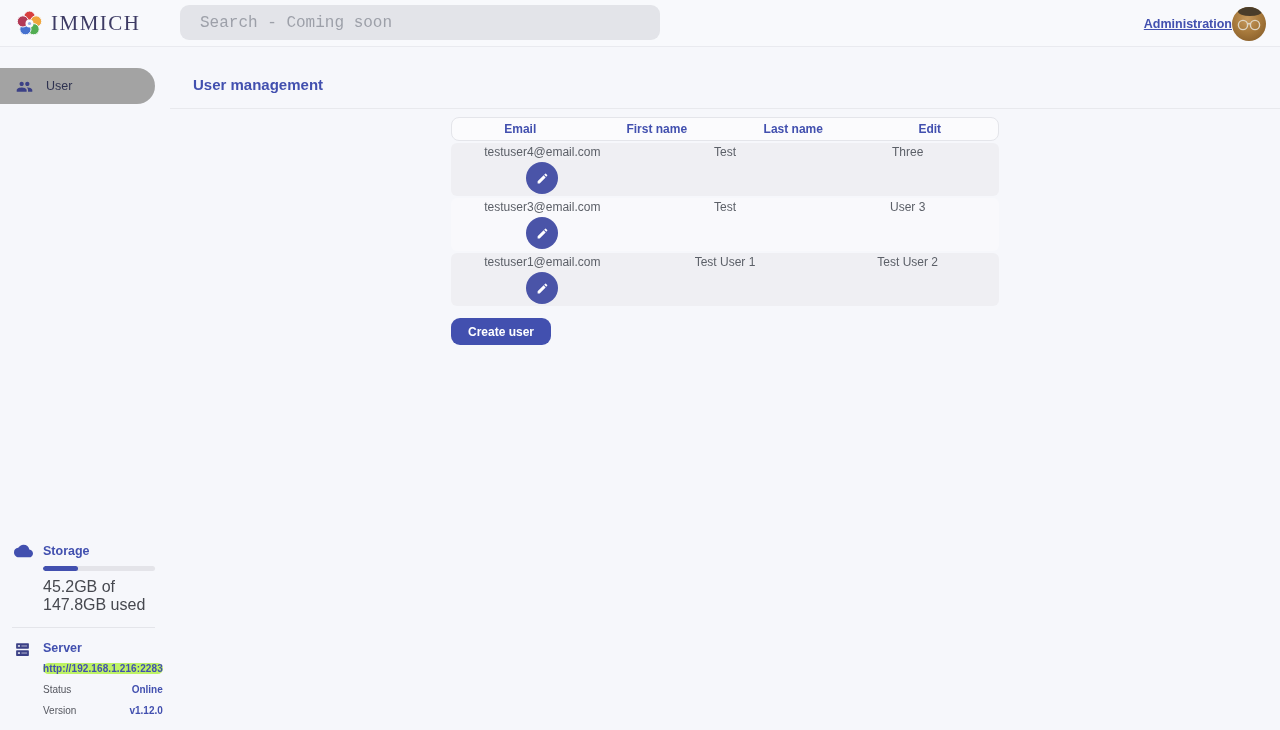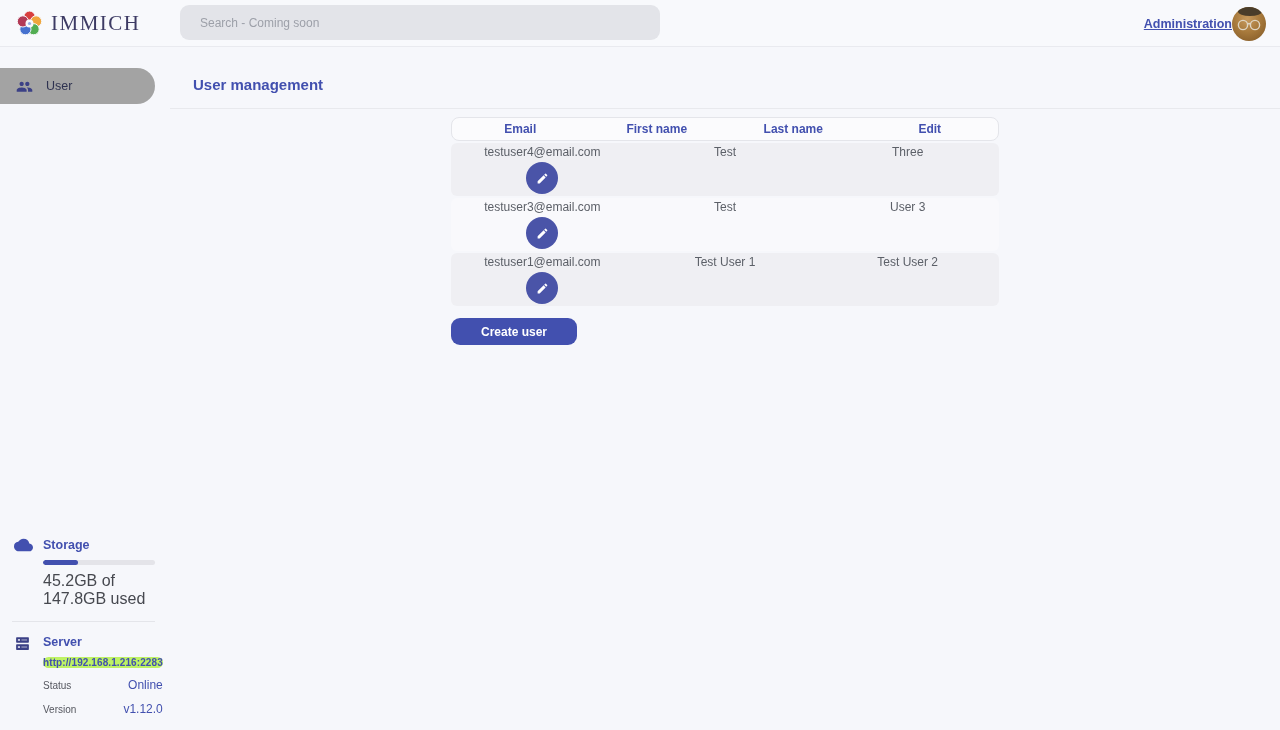--- a/index.html
+++ b/index.html
@@ -23,22 +23,22 @@
     font-family: "Liberation Serif", serif;
     font-size: 21px; letter-spacing: 1.5px; color: #3d3b64; font-weight: 500;
   }
   .searchbar {
     position: absolute; left: 180px; top: 5px; width: 480px; height: 35px;
     background: #e3e4e9; border-radius: 9px;
     display: flex; align-items: center;
   }
   .searchbar input {
     width: 100%; height: 100%; background: transparent; border: none; outline: none;
-    padding: 0 20px; font-size: 12px; color: #55575f;
-    font-family: Liberation Sans, sans-serif;
+    padding: 0 20px; font-size: 16px; color: #55575f;
+    font-family: Liberation Mono, monospace;
   }
   .searchbar input::placeholder { color: #9da0a9; }
   .topbar-right {
     position: absolute; right: 14px; top: 0; height: 47px;
     display: flex; align-items: center; gap: 0;
   }
   .admin-link {
     font-size: 12.5px; font-weight: bold; color: #4250af;
     text-decoration: underline; cursor: pointer;
   }
@@ -78,21 +78,21 @@
     margin-top: 7px; background: #bef264; border-radius: 6px;
     padding: 0 0; text-align: center;
     font-size: 10px; font-weight: bold; color: #4250af;
     letter-spacing: 0.1px;
   }
   .kv-row {
     display: flex; justify-content: space-between; align-items: center;
     margin-top: 10px;
   }
   .kv-label { font-size: 10px; color: #55575f; }
-  .kv-value { font-size: 12px; font-weight: normal; color: #4250af; }
+  .kv-value { font-size: 10px; font-weight: bold; color: #4250af; }
 
   
   .main { position: absolute; top: 47px; left: 170px; right: 0; bottom: 0; }
   .page-title {
     padding: 29px 0 0 23px; font-size: 15px; font-weight: bold; color: #4250af;
   }
   .title-divider { border-bottom: 1px solid #e8e9ed; margin-top: 15px; }
   .content { width: 548px; margin: 0 auto; }
   .section-label {
     margin-top: 12px; font-size: 11px; letter-spacing: 0.6px;
@@ -113,21 +113,21 @@
   .trow:first-of-type { margin-top: 6px; }
   .trow.gray { background: #efeff3; }
   .trow.light { background: #f9f9fc; }
   .td { text-align: center; font-size: 12px; color: #5c6068; }
   .td-edit { display: flex; justify-content: center; }
   .edit-btn {
     width: 32px; height: 32px; border-radius: 50%; border: none; cursor: pointer;
     background: #4a54a8; display: flex; align-items: center; justify-content: center;
   }
   .create-btn {
-    margin-top: 12px; height: 27px; padding: 0 30px;
+    margin-top: 12px; height: 27px; padding: 0 17px;
     background: #4250af; color: #ffffff; border: none; border-radius: 9px;
     font-size: 12px; font-weight: bold; cursor: pointer;
     font-family: "Liberation Sans", sans-serif;
   }
 </style>
 </head>
 <body>
 
 <header class="topbar">
   <div class="logo">

